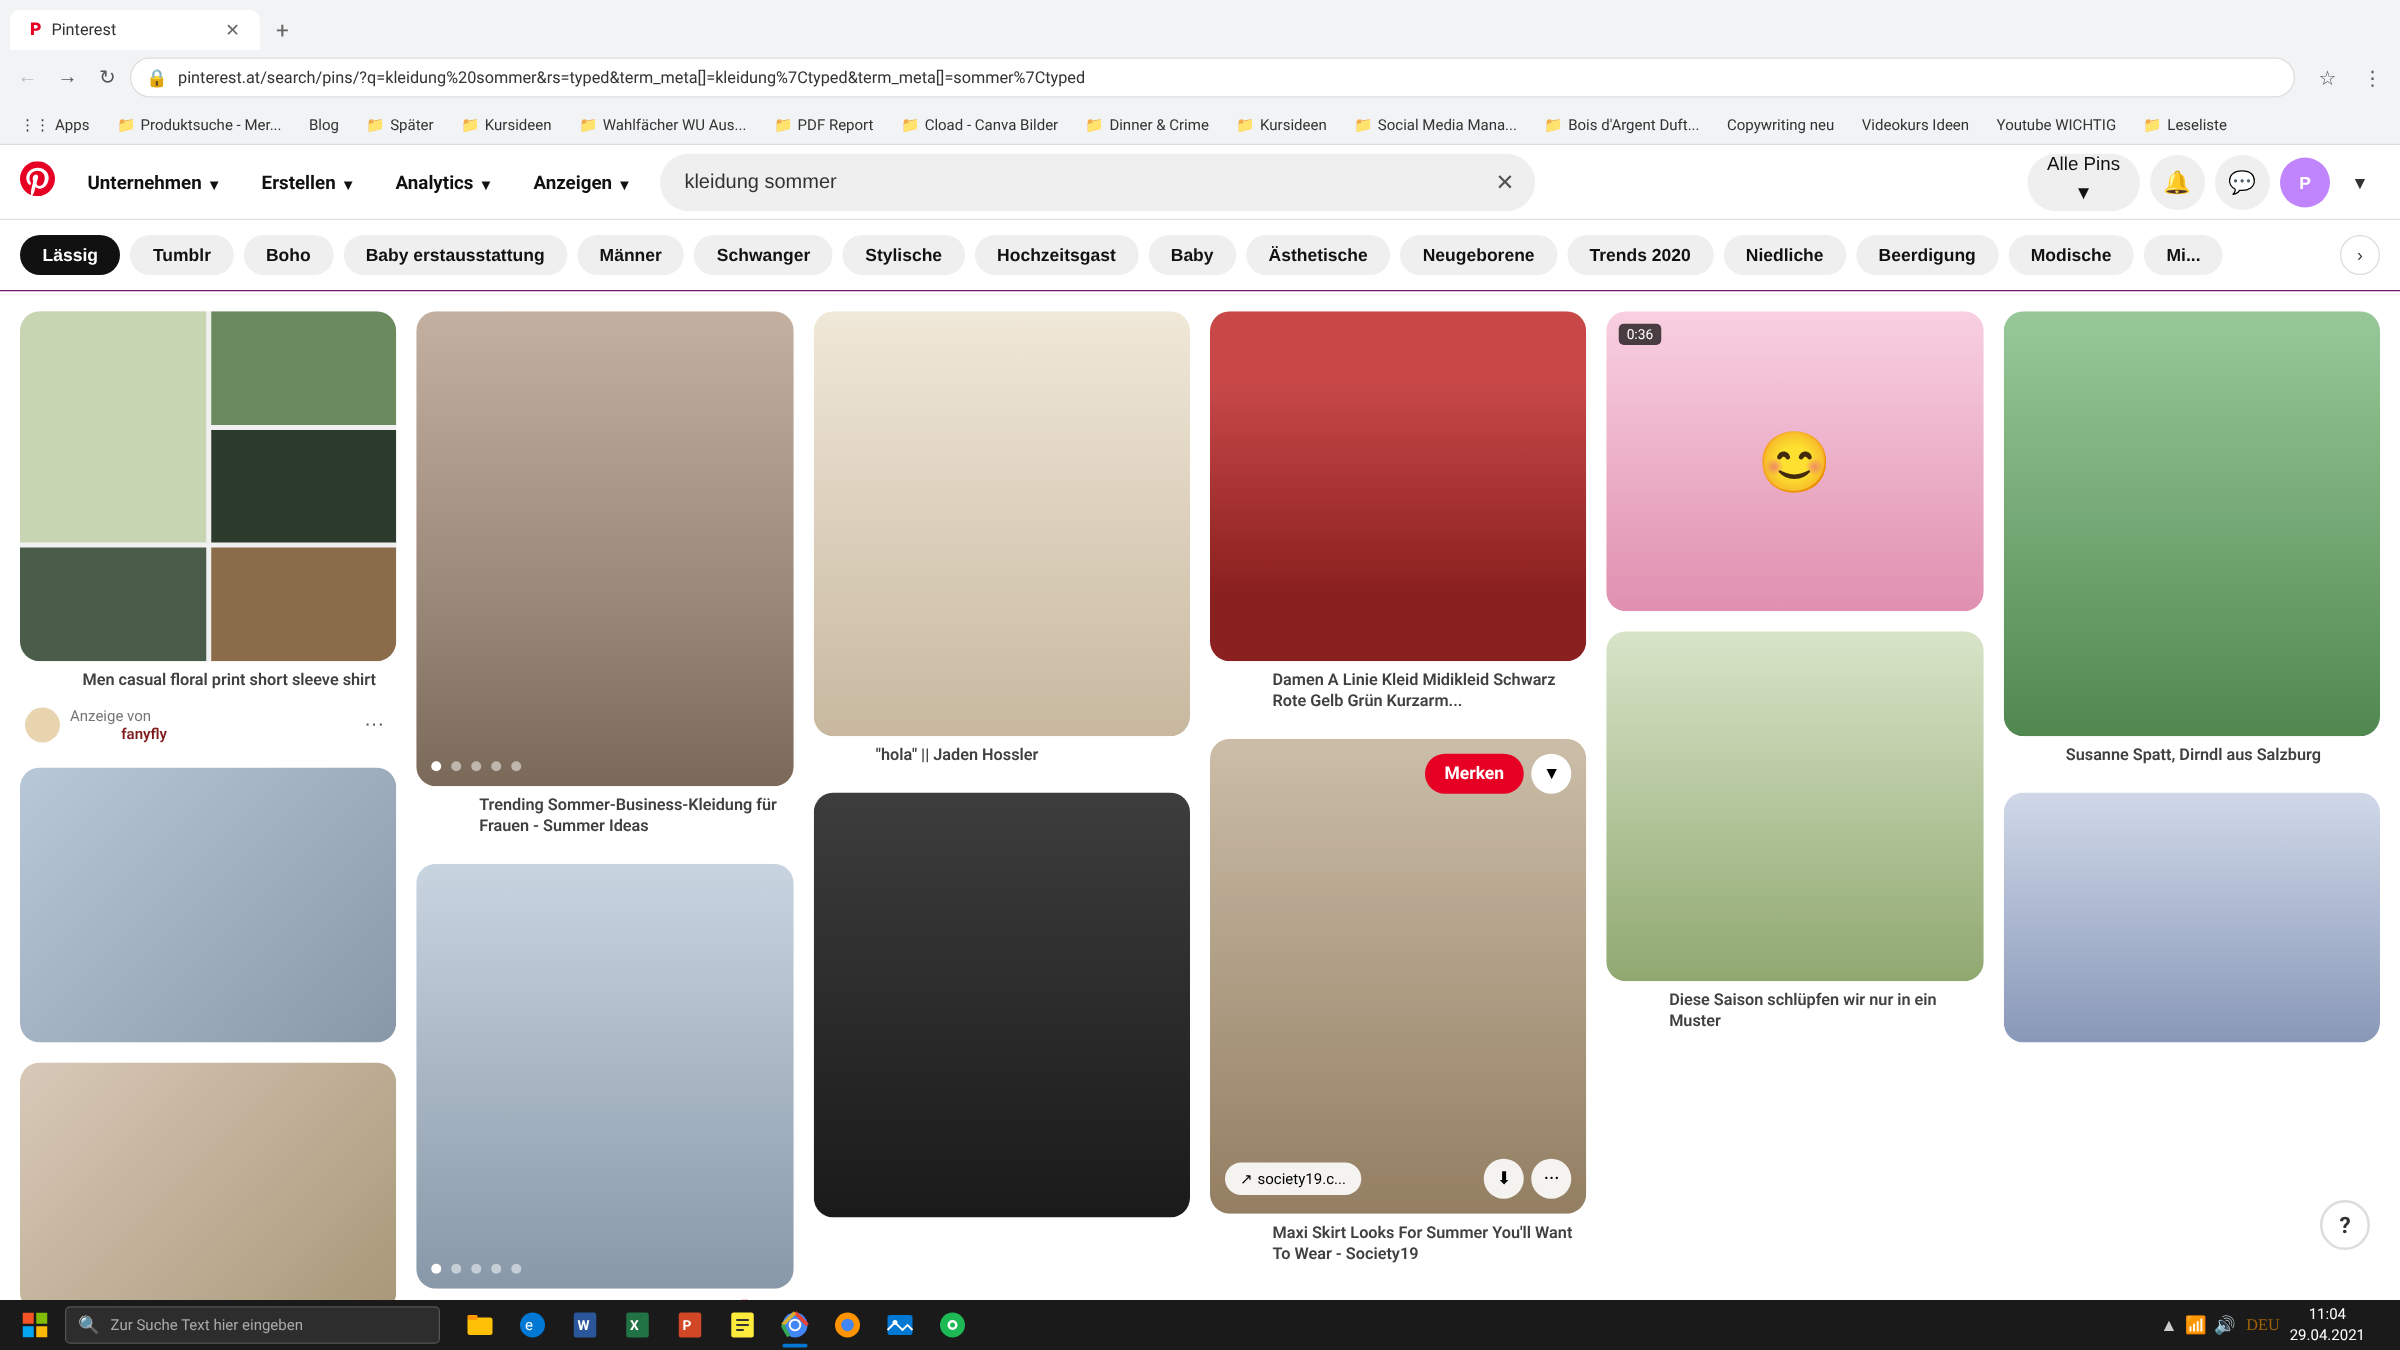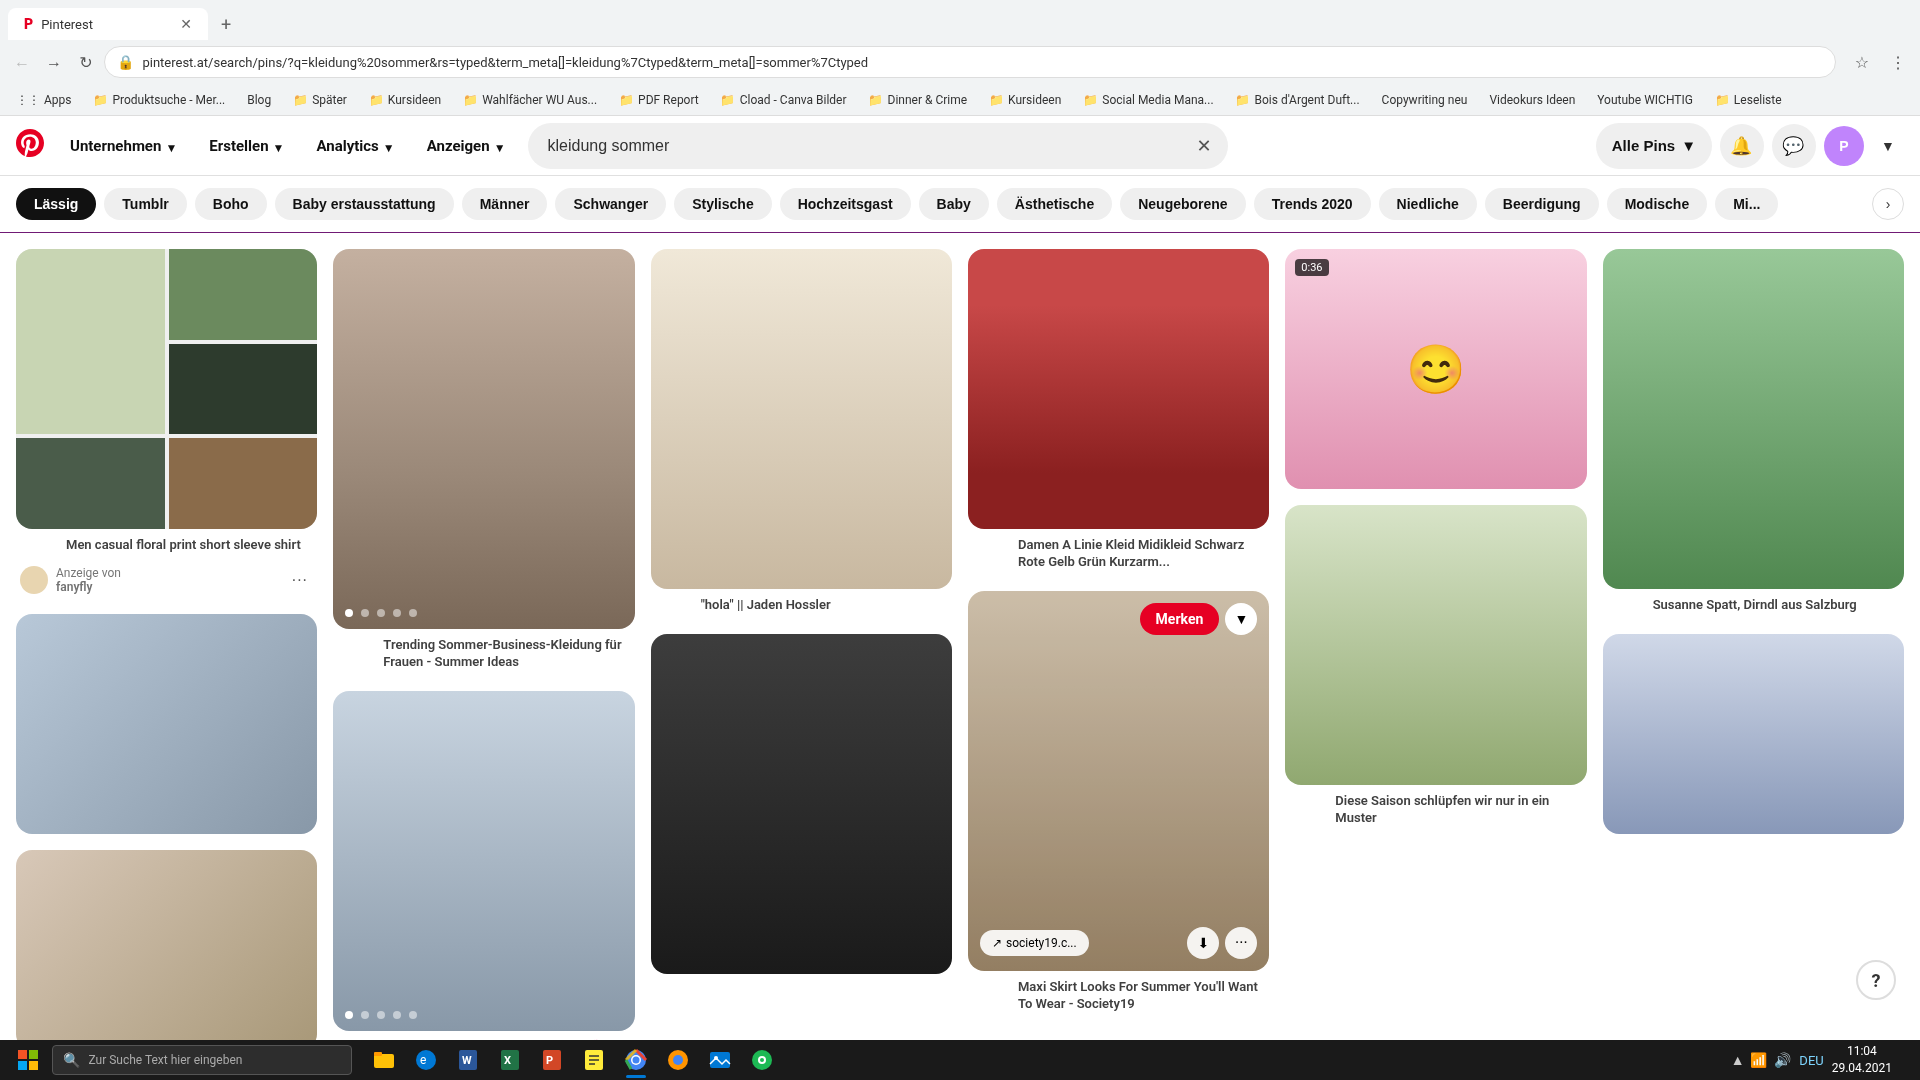--- a/index.html
+++ b/index.html
@@ -30,21 +30,21 @@
     
     .pinterest-header { display: flex; align-items: center; padding: 0 16px; height: 60px; border-bottom: 1px solid #e0e0e0; gap: 8px; position: sticky; top: 0; background: #fff; z-index: 100; }
     .pinterest-logo { color: #e60023; font-size: 24px; margin-right: 4px; }
     .nav-menu { display: flex; align-items: center; gap: 4px; }
     .nav-menu-item { padding: 8px 14px; border-radius: 24px; font-size: 15px; font-weight: 700; color: #111; cursor: pointer; display: flex; align-items: flex-end; gap: 4px; white-space: nowrap; }
     .nav-menu-item .chevron { font-size: 12px; }
     .search-bar-container { flex: 1; max-width: 700px; position: relative; }
     .search-bar { width: 100%; height: 46px; background: #efefef; border: none; border-radius: 24px; padding: 0 48px 0 20px; font-size: 16px; color: #333; outline: none; }
     .search-clear { position: absolute; right: 16px; top: 50%; transform: translateY(-50%); cursor: pointer; color: #555; font-size: 18px; background: none; border: none; }
     .header-right { display: flex; align-items: center; gap: 8px; margin-left: auto; }
-    .filter-btn { height: 46px; padding: 0 16px; border-radius: 24px; background: #efefef; border: none; font-size: 15px; font-weight: 700; color: #111; cursor: pointer; display: flex; align-items: center; gap: 6px; white-space: nowrap; }
+    .filter-btn { height: 46px; padding: 0 16px; border-radius: 24px; background: #efefef; border: none; font-size: 15px; font-weight: 400; color: #111; cursor: pointer; display: flex; align-items: center; gap: 6px; white-space: nowrap; flex-direction: column; }
     .icon-btn { width: 44px; height: 44px; border-radius: 50%; background: #efefef; border: none; display: flex; align-items: center; justify-content: center; cursor: pointer; font-size: 18px; color: #333; }
     .profile-btn { width: 40px; height: 40px; border-radius: 50%; background: #c084fc; border: none; cursor: pointer; display: flex; align-items: center; justify-content: center; color: #fff; font-weight: 700; font-size: 14px; }
     .chevron-down-btn { width: 32px; height: 32px; border-radius: 50%; background: none; border: none; cursor: pointer; display: flex; align-items: center; justify-content: center; color: #333; font-size: 14px; }
 
     
     .category-bar { display: flex; padding: 12px 16px; gap: 8px; overflow-x: hidden; border-bottom: 1px solid #701a75; }
     .category-pill { padding: 8px 18px; border-radius: 24px; font-size: 14px; font-weight: 600; cursor: pointer; white-space: nowrap; border: none; }
     .category-pill.active { background: #111; color: #fff; }
     .category-pill.default { background: #efefef; color: #111; }
     .category-next-btn { margin-left: auto; width: 32px; height: 32px; border-radius: 50%; background: #fff; border: 1px solid #ddd; display: flex; align-items: center; justify-content: center; cursor: pointer; font-size: 14px; color: #333; flex-shrink: 0; }
@@ -241,21 +241,21 @@
           <div style="background:#8a6b4a; grid-column:2; grid-row:3;"></div>
         </div>
         <div class="pin-info">
           <div class="pin-title">Men casual floral print short sleeve shirt</div>
         </div>
         <div class="pin-ad-info">
           <div class="pin-ad-avatar" style="background:#e8d5b0;"></div>
           <div class="pin-ad-text">
             <span>Anzeige von</span>
             <br>
-            <span style="font-weight:600; color:#737373; font-size:12px;">fanyfly</span>
+            <span style="font-weight:600; color:#7f1d1d; font-size:12px;margin-left:41px;">fanyfly</span>
           </div>
           <button class="pin-ad-more">···</button>
         </div>
       </div>
 
       <div style="break-inside:avoid; margin-bottom:16px;">
         <div style="height:220px; border-radius:16px; background:#b8c8d8; position:relative; overflow:hidden;">
           <div style="width:100%; height:100%; background: linear-gradient(135deg, #b8c8d8 0%, #8898a8 100%);"></div>
         </div>
       </div>
@@ -473,21 +473,21 @@
         </svg>
     </div>
   </div>
   <div class="taskbar-right">
     <div class="taskbar-tray">
       <span class="tray-icon">▲</span>
       <span class="tray-icon">📶</span>
       <span class="tray-icon">🔊</span>
     </div>
     <div style="display:flex; align-items:center; gap:8px;">
-      <span style="color:#7dd3fc; font-size:13px;">DEU</span>
+      <span style="color:#a16207; font-size:13px;font-family:Liberation Serif, serif;">DEU</span>
     </div>
     <div class="taskbar-time">
       <div>11:04</div>
       <div>29.04.2021</div>
     </div>
     <div style="width:4px;"></div>
   </div>
 </div>
 
 </body></html>

